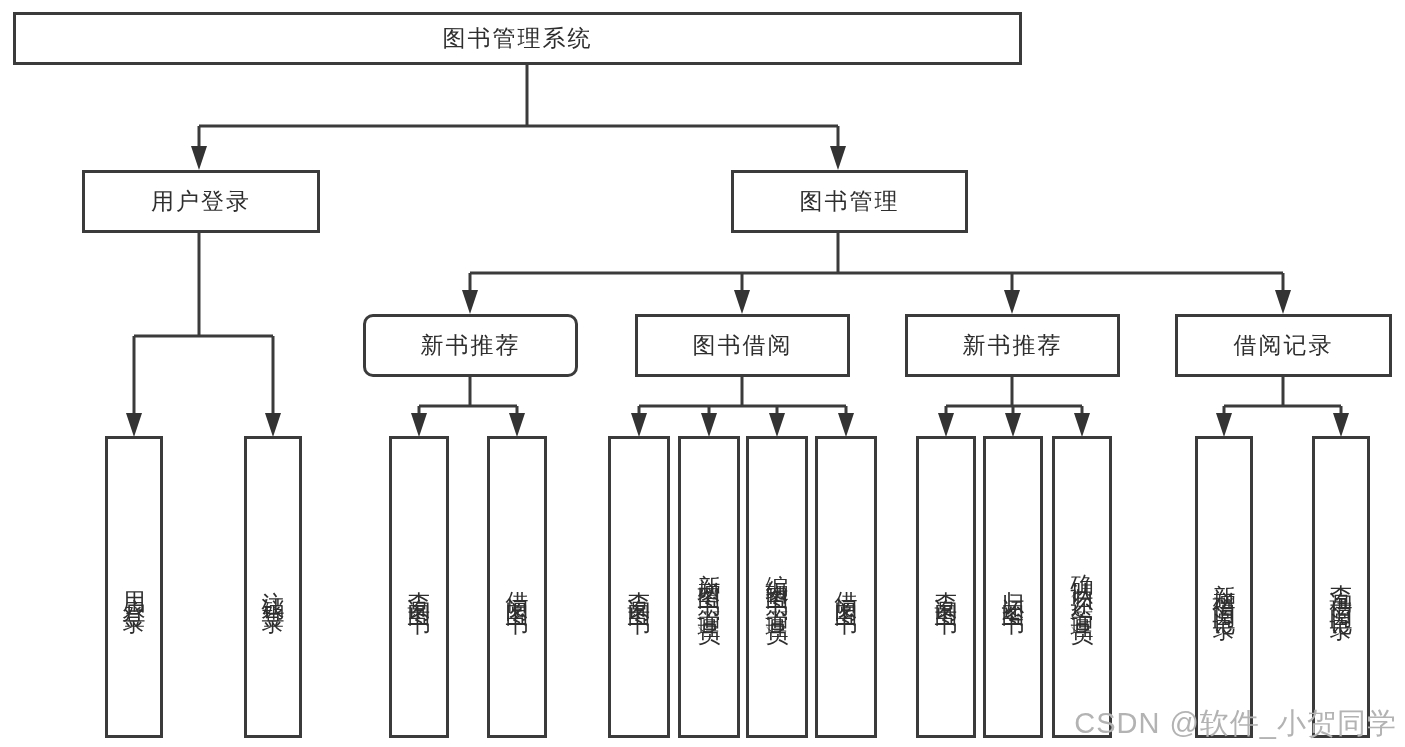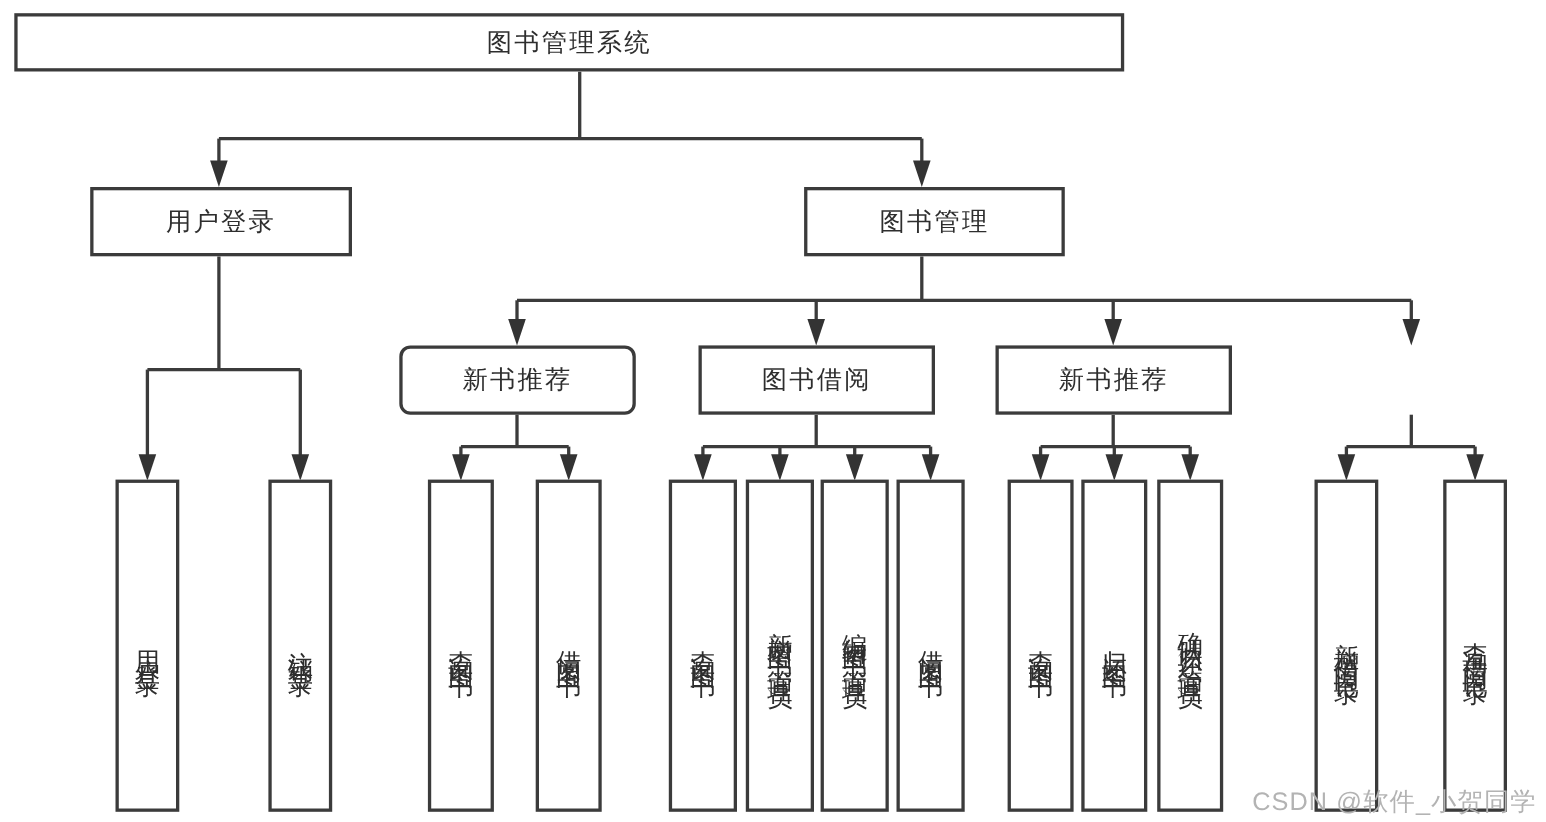--- a/index.html
+++ b/index.html
@@ -15,21 +15,21 @@
     border:3px solid #3b3b3b; display:flex; align-items:center; justify-content:center;
     color:#2e2e2e; z-index:1;
   }
   .hbox span { font-size:23px; letter-spacing:2px; white-space:nowrap; }
   .vbox span {
     writing-mode:vertical-lr; text-orientation:mixed;
     font-size:23px; letter-spacing:7px; line-height:1; white-space:nowrap;
   }
   .watermark {
     position:absolute; right:8px; bottom:3px; z-index:5;
-    font-size:23px; color:#b3b3b3; letter-spacing:1px; white-space:nowrap;
+    font-size:29px; color:#b3b3b3; letter-spacing:1px; white-space:nowrap;
   }
 </style>
 </head>
 <body>
 
 <div class="stage">
 
   <svg class="wires" width="1405" height="747" aria-hidden="true">
 
     <path d="M527,65 V126"></path>
@@ -105,20 +105,23 @@
 
   <div class="box hbox" style="left:363px; top:314px; width:215px; height:63px;border-radius:10px;">
     <span>新书推荐</span>
   </div>
   <div class="box hbox" style="left:635px; top:314px; width:215px; height:63px;font-family:Liberation Mono, monospace;">
     <span>图书借阅</span>
   </div>
   <div class="box hbox" style="left:905px; top:314px; width:215px; height:63px;">
     <span>新书推荐</span>
   </div>
+  <div class="box hbox" style="left:1175px; top:314px; width:217px; height:63px;">
+    <span>借阅记录</span>
+  </div>
 
   <div class="box vbox" style="left:105px; top:436px; width:58px; height:302px;">
     <span>用户登录</span>
   </div>
   <div class="box vbox" style="left:244px; top:436px; width:58px; height:302px;">
     <span>注销登录</span>
   </div>
 
   <div class="box vbox" style="left:389px; top:436px; width:60px; height:302px;">
     <span>查询图书</span>

